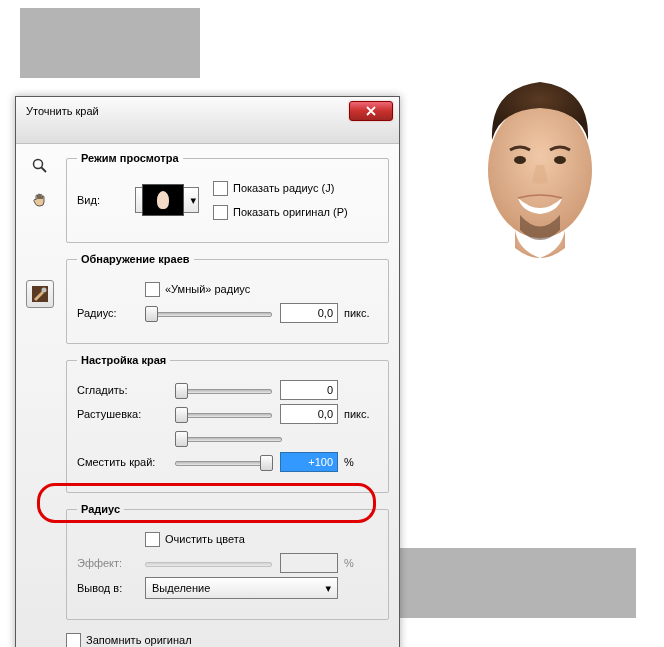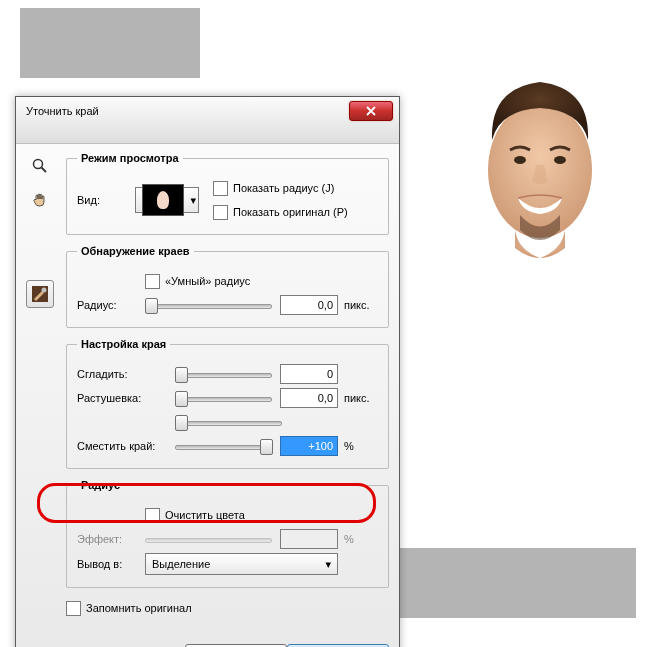--- a/index.html
+++ b/index.html
@@ -5,21 +5,21 @@
 body{margin:0;background:#fff;font-family:"Segoe UI",Tahoma,sans-serif;font-size:11px;color:#000;width:664px;height:647px;position:relative;overflow:hidden}
 .gray-rect{position:absolute;background:#b4b4b4}
 .dialog{position:absolute;left:15px;top:96px;width:383px;background:linear-gradient(#fdfdfd,#e8e8e8);border:1px solid #5a5a5a;box-shadow:0 0 8px rgba(0,0,0,.3)}
 .titlebar{height:28px;background:linear-gradient(#fbfbfb,#dedede);border-bottom:1px solid #c0c0c0;display:flex;align-items:center;justify-content:space-between;padding:0 6px 18px 10px}
 .close-btn{width:42px;height:18px;background:linear-gradient(#e67,#c9302c 50%,#a02622);border:1px solid #8b0000;border-radius:3px;color:#fff;display:flex;align-items:center;justify-content:center;cursor:pointer;box-shadow:0 0 2px rgba(155,0,0,.3)}
 .close-btn svg{width:10px;height:10px}
 .body{padding:8px 10px 12px 10px}
 .toolz{float:left;width:32px;margin-right:8px}
 .tool{width:26px;height:26px;margin-bottom:6px;display:flex;align-items:center;justify-content:center;border:1px solid transparent;border-radius:3px;cursor:pointer}
 .tool.active{background:linear-gradient(#f8f8f8,#e2e2e2);border:1px solid #8a8a8a}
-fieldset{border:1px solid #bdbdbd;border-radius:2px;margin:0 0 10px 40px;padding:10px 10px 8px 10px;background:transparent}
+fieldset{border:1px solid #bdbdbd;border-radius:2px;margin:0 0 10px 40px;padding:10px 10px 16px 10px;background:transparent}
 legend{padding:0 4px;font-weight:bold;font-size:11px}
 .row{display:flex;align-items:center;margin:4px 0;min-height:20px}
 .lbl{width:90px;text-align:left;margin-right:8px}
 .slider{flex:1;height:16px;position:relative;margin-right:8px}
 .track{position:absolute;top:7px;left:0;right:0;height:3px;background:linear-gradient(#b8b8b8,#e8e8e8);border:1px solid #999;border-radius:2px}
 .thumb{position:absolute;top:1px;width:11px;height:14px;background:linear-gradient(#fdfdfd,#d8d8d8);border:1px solid #707070;border-radius:2px;cursor:pointer}
 .num{width:48px;height:18px;border:1px solid #7a7a7a;background:#fff;text-align:right;padding:0 4px;font-size:11px;font-family:inherit}
 .num.hl{background:#3399ff;color:#fff;border:1px solid #2a6fb0}
 .unit{margin-left:6px;width:34px}
 .chk{width:13px;height:13px;border:1px solid #7a7a7a;background:#fff;margin-right:5px;display:inline-block;vertical-align:middle}

